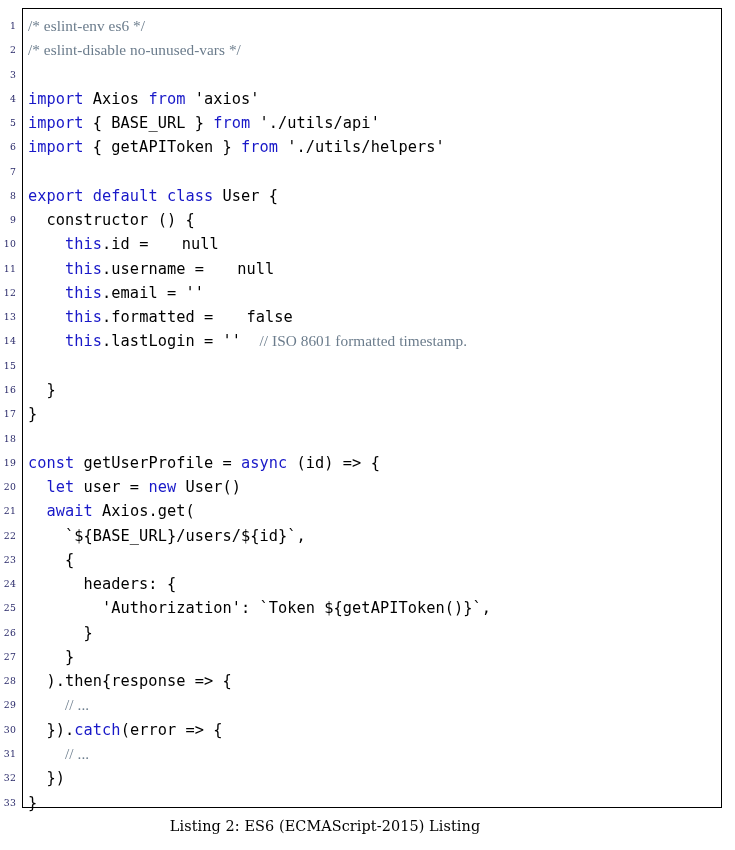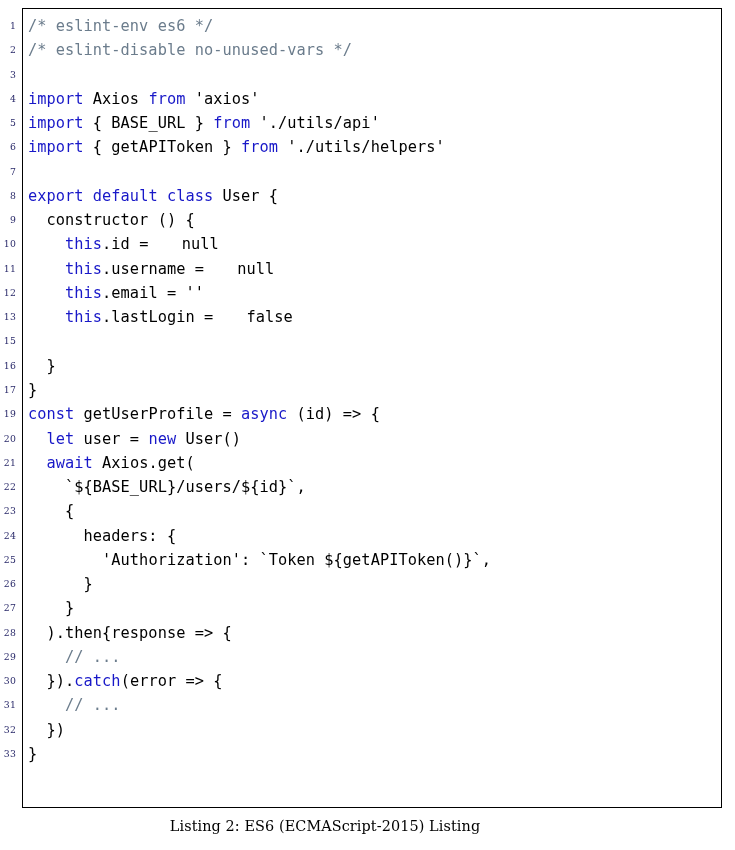--- a/index.html
+++ b/index.html
@@ -69,21 +69,21 @@
 
   .code-text {
     display: inline-block;
     letter-spacing: 0.05px;
   }
 
   
   .tok-kw      { color: #1818c8; }   
   .tok-str     { color: #000000; }   
   .tok-lit     { color: #000000; margin-left: 24px; }   
-  .tok-cmt     { color: #6b7c8c; }   
+  .tok-cmt     { color: #6b7c8c; font-family: Liberation Serif, serif; }   
   .tok-plain   { color: #000000; }
 
   
   #listing-caption {
     position: absolute;
     left: 0;
     top: 818px;
     width: 650px;
     text-align: center;
     font-family: "DejaVu Serif", "Liberation Serif", serif;
@@ -104,24 +104,26 @@
         <div class="code-line"><span class="lineno">3</span><span class="code-text"><span class="tok-plain"></span></span></div>
         <div class="code-line"><span class="lineno">4</span><span class="code-text"><span class="tok-kw">import</span><span class="tok-plain"> Axios </span><span class="tok-kw">from</span><span class="tok-plain"> </span><span class="tok-str">'axios'</span></span></div>
         <div class="code-line"><span class="lineno">5</span><span class="code-text"><span class="tok-kw">import</span><span class="tok-plain"> { BASE_URL } </span><span class="tok-kw">from</span><span class="tok-plain"> </span><span class="tok-str">'./utils/api'</span></span></div>
         <div class="code-line"><span class="lineno">6</span><span class="code-text"><span class="tok-kw">import</span><span class="tok-plain"> { getAPIToken } </span><span class="tok-kw">from</span><span class="tok-plain"> </span><span class="tok-str">'./utils/helpers'</span></span></div>
         <div class="code-line"><span class="lineno">7</span><span class="code-text"><span class="tok-plain"></span></span></div>
         <div class="code-line"><span class="lineno">8</span><span class="code-text"><span class="tok-kw">export</span><span class="tok-plain"> </span><span class="tok-kw">default</span><span class="tok-plain"> </span><span class="tok-kw">class</span><span class="tok-plain"> User {</span></span></div>
         <div class="code-line"><span class="lineno">9</span><span class="code-text"><span class="tok-plain">  constructor () {</span></span></div>
         <div class="code-line"><span class="lineno">10</span><span class="code-text"><span class="tok-plain">    </span><span class="tok-kw">this</span><span class="tok-plain">.id = </span><span class="tok-lit">null</span></span></div>
         <div class="code-line"><span class="lineno">11</span><span class="code-text"><span class="tok-plain">    </span><span class="tok-kw">this</span><span class="tok-plain">.username = </span><span class="tok-lit">null</span></span></div>
         <div class="code-line"><span class="lineno">12</span><span class="code-text"><span class="tok-plain">    </span><span class="tok-kw">this</span><span class="tok-plain">.email = </span><span class="tok-str">''</span></span></div>
-        <div class="code-line"><span class="lineno">13</span><span class="code-text"><span class="tok-plain">    </span><span class="tok-kw">this</span><span class="tok-plain">.lastLogin = </span><span class="tok-lit">false</span></span></div>
+        <div class="code-line"><span class="lineno">13</span><span class="code-text"><span class="tok-plain">    </span><span class="tok-kw">this</span><span class="tok-plain">.formatted = </span><span class="tok-lit">false</span></span></div>
+        <div class="code-line"><span class="lineno">14</span><span class="code-text"><span class="tok-plain">    </span><span class="tok-kw">this</span><span class="tok-plain">.lastLogin = </span><span class="tok-str">''</span><span class="tok-plain">  </span><span class="tok-cmt">// ISO 8601 formatted timestamp.</span></span></div>
         <div class="code-line"><span class="lineno">15</span></div>
         <div class="code-line"><span class="lineno">16</span><span class="code-text"><span class="tok-plain">  }</span></span></div>
         <div class="code-line"><span class="lineno">17</span><span class="code-text"><span class="tok-plain">}</span></span></div>
+        <div class="code-line"><span class="lineno">18</span><span class="code-text"><span class="tok-plain"></span></span></div>
         <div class="code-line"><span class="lineno">19</span><span class="code-text"><span class="tok-kw">const</span><span class="tok-plain"> getUserProfile = </span><span class="tok-kw">async</span><span class="tok-plain"> (id) =&gt; {</span></span></div>
         <div class="code-line"><span class="lineno">20</span><span class="code-text"><span class="tok-plain">  </span><span class="tok-kw">let</span><span class="tok-plain"> user = </span><span class="tok-kw">new</span><span class="tok-plain"> User()</span></span></div>
         <div class="code-line"><span class="lineno">21</span><span class="code-text"><span class="tok-plain">  </span><span class="tok-kw">await</span><span class="tok-plain"> Axios.get(</span></span></div>
         <div class="code-line"><span class="lineno">22</span><span class="code-text"><span class="tok-plain">    </span><span class="tok-str">`${BASE_URL}/users/${id}`</span><span class="tok-plain">,</span></span></div>
         <div class="code-line"><span class="lineno">23</span><span class="code-text"><span class="tok-plain">    {</span></span></div>
         <div class="code-line"><span class="lineno">24</span><span class="code-text"><span class="tok-plain">      headers: {</span></span></div>
         <div class="code-line"><span class="lineno">25</span><span class="code-text"><span class="tok-plain">        </span><span class="tok-str">'Authorization'</span><span class="tok-plain">: </span><span class="tok-str">`Token ${getAPIToken()}`</span><span class="tok-plain">,</span></span></div>
         <div class="code-line"><span class="lineno">26</span><span class="code-text"><span class="tok-plain">      }</span></span></div>
         <div class="code-line"><span class="lineno">27</span><span class="code-text"><span class="tok-plain">    }</span></span></div>
         <div class="code-line"><span class="lineno">28</span><span class="code-text"><span class="tok-plain">  ).then{response =&gt; {</span></span></div>

